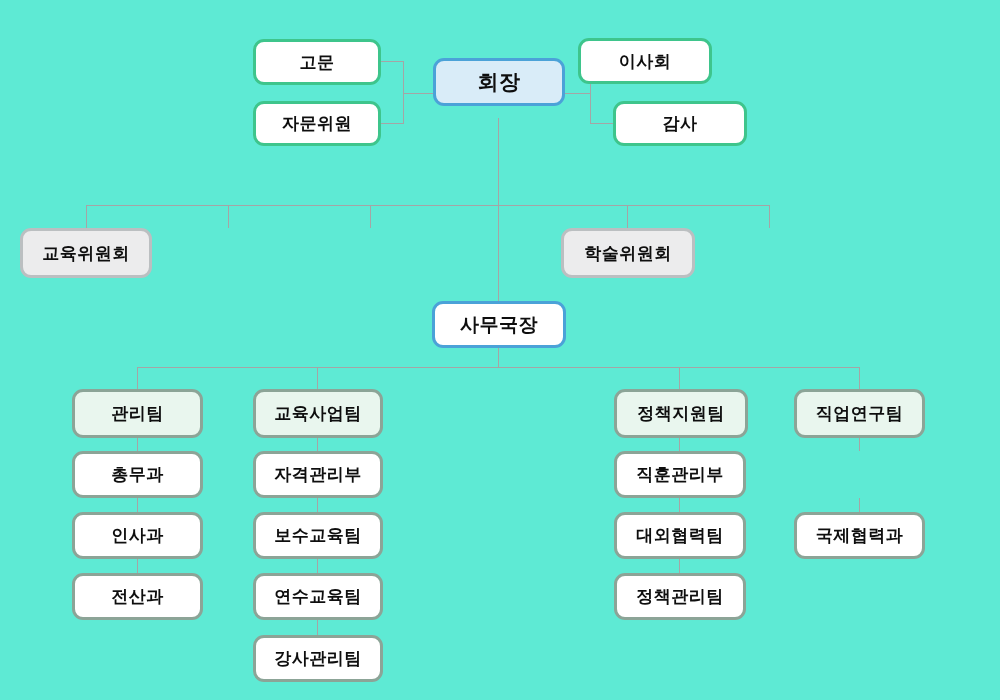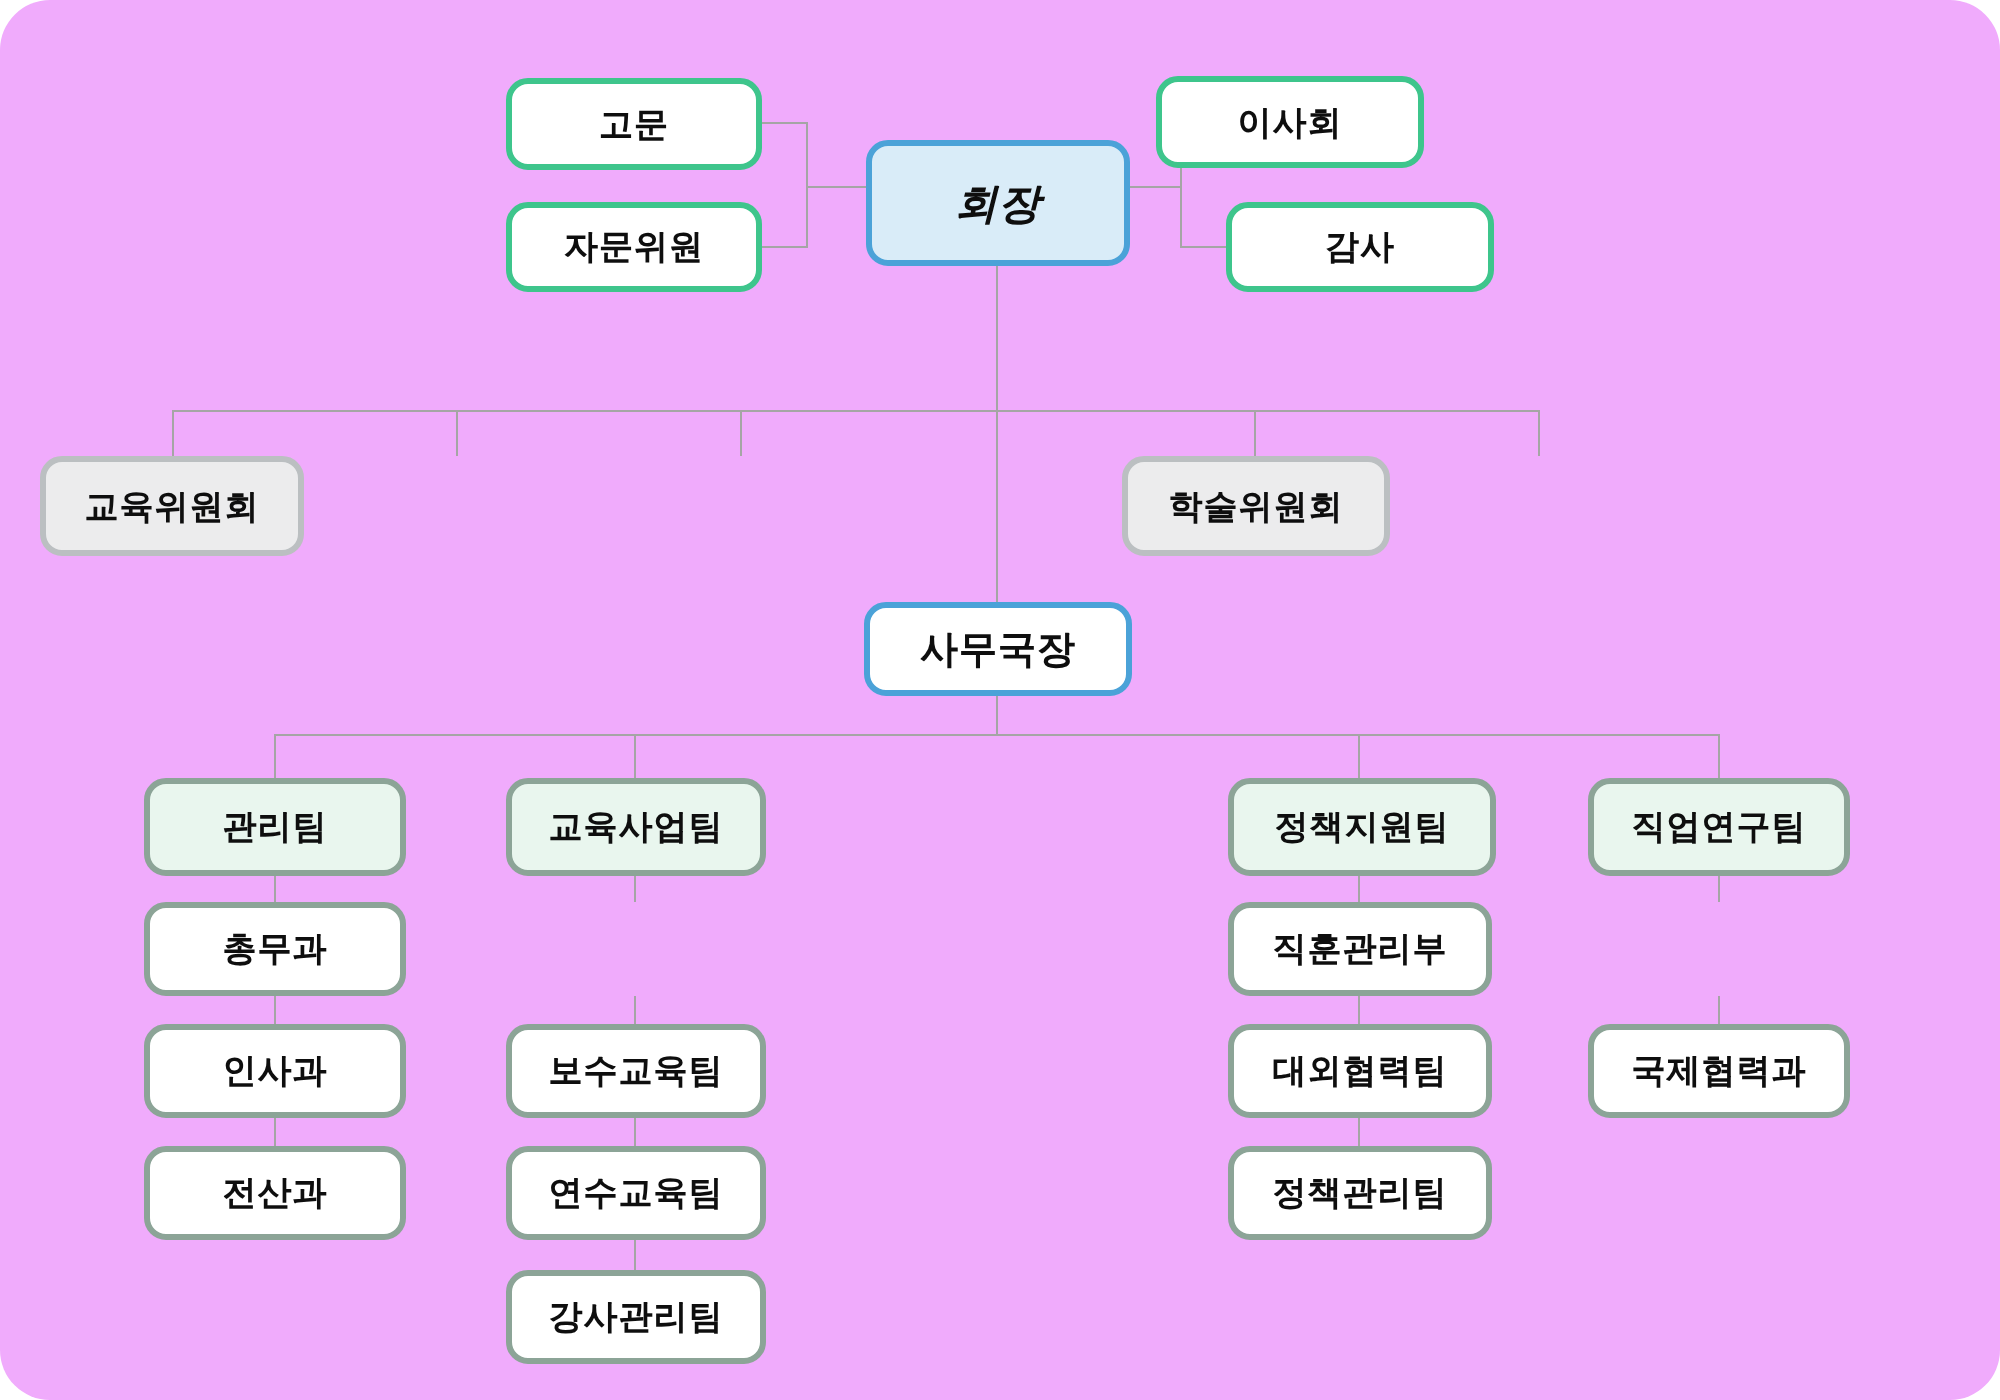--- a/index.html
+++ b/index.html
@@ -5,23 +5,22 @@
   html, body {
     margin: 0;
     padding: 0;
     background: #ffffff;
     font-family: "Liberation Sans", "DejaVu Sans", sans-serif;
   }
   .canvas {
     position: relative;
     width: 1000px;
     height: 700px;
-    background: #f0abfc;
+    background: #5eead4;
     overflow: hidden;
-    border-radius: 25px;
   }
   .node {
     position: absolute;
     display: flex;
     align-items: center;
     justify-content: center;
     box-sizing: border-box;
     border: 3px solid #888;
     border-radius: 11px;
     background: #ffffff;
@@ -83,35 +82,36 @@
 
   <div class="line v" style="left:679px; top:438px; height:13px;"></div>
   <div class="line v" style="left:679px; top:498px; height:14px;"></div>
   <div class="line v" style="left:679px; top:559px; height:14px;"></div>
 
   <div class="line v" style="left:859px; top:438px; height:13px;"></div>
   <div class="line v" style="left:859px; top:498px; height:14px;"></div>
 
   <div class="node green" style="left:253px; top:39px; width:128px; height:46px;">고문</div>
   <div class="node green" style="left:253px; top:101px; width:128px; height:45px;">자문위원</div>
-  <div class="node blue" style="left:433px; top:70px; width:132px; height:63px;font-style:italic;">회장</div>
+  <div class="node blue" style="left:433px; top:58px; width:132px; height:48px;">회장</div>
   <div class="node green" style="left:578px; top:38px; width:134px; height:46px;">이사회</div>
   <div class="node green" style="left:613px; top:101px; width:134px; height:45px;">감사</div>
 
   <div class="node gray" style="left:20px;  top:228px; width:132px; height:50px;">교육위원회</div>
   <div class="node gray" style="left:561px; top:228px; width:134px; height:50px;">학술위원회</div>
 
   <div class="node blueline" style="left:432px; top:301px; width:134px; height:47px;">사무국장</div>
 
   <div class="node team" style="left:72px; top:389px; width:131px; height:49px;">관리팀</div>
   <div class="node sub" style="left:72px; top:451px; width:131px; height:47px;">총무과</div>
   <div class="node sub" style="left:72px; top:512px; width:131px; height:47px;">인사과</div>
   <div class="node sub" style="left:72px; top:573px; width:131px; height:47px;">전산과</div>
 
   <div class="node team" style="left:253px; top:389px; width:130px; height:49px;">교육사업팀</div>
+  <div class="node sub" style="left:253px; top:451px; width:130px; height:47px;">자격관리부</div>
   <div class="node sub" style="left:253px; top:512px; width:130px; height:47px;">보수교육팀</div>
   <div class="node sub" style="left:253px; top:573px; width:130px; height:47px;">연수교육팀</div>
   <div class="node sub" style="left:253px; top:635px; width:130px; height:47px;">강사관리팀</div>
 
   <div class="node team" style="left:614px; top:389px; width:134px; height:49px;">정책지원팀</div>
   <div class="node sub" style="left:614px; top:451px; width:132px; height:47px;">직훈관리부</div>
   <div class="node sub" style="left:614px; top:512px; width:132px; height:47px;">대외협력팀</div>
   <div class="node sub" style="left:614px; top:573px; width:132px; height:47px;">정책관리팀</div>
 
   <div class="node team" style="left:794px; top:389px; width:131px; height:49px;">직업연구팀</div>

